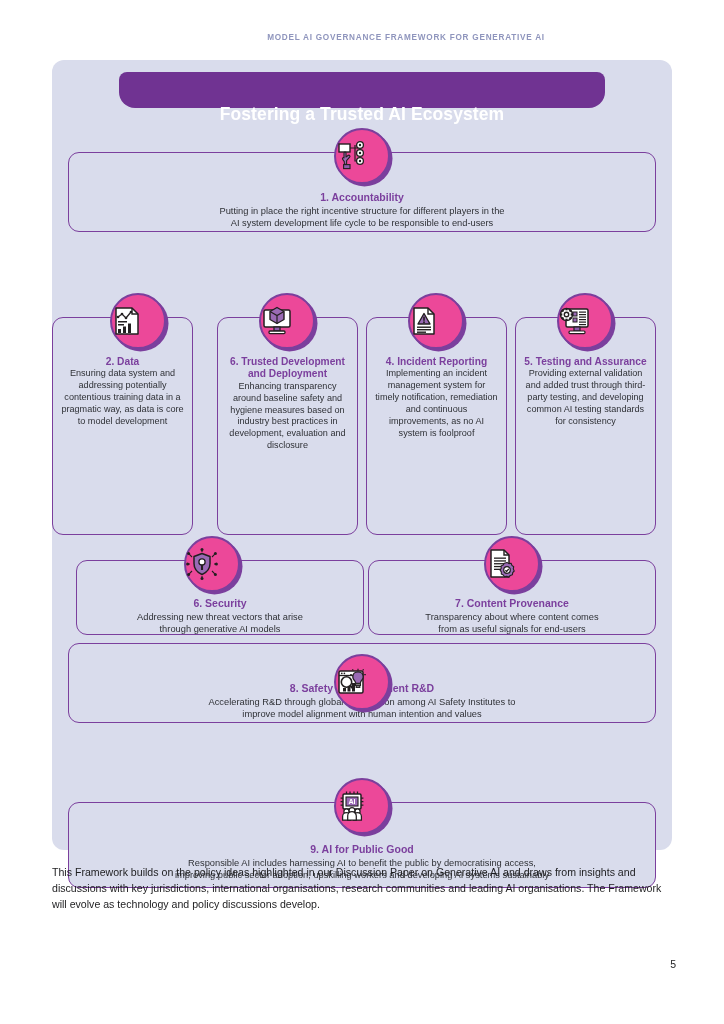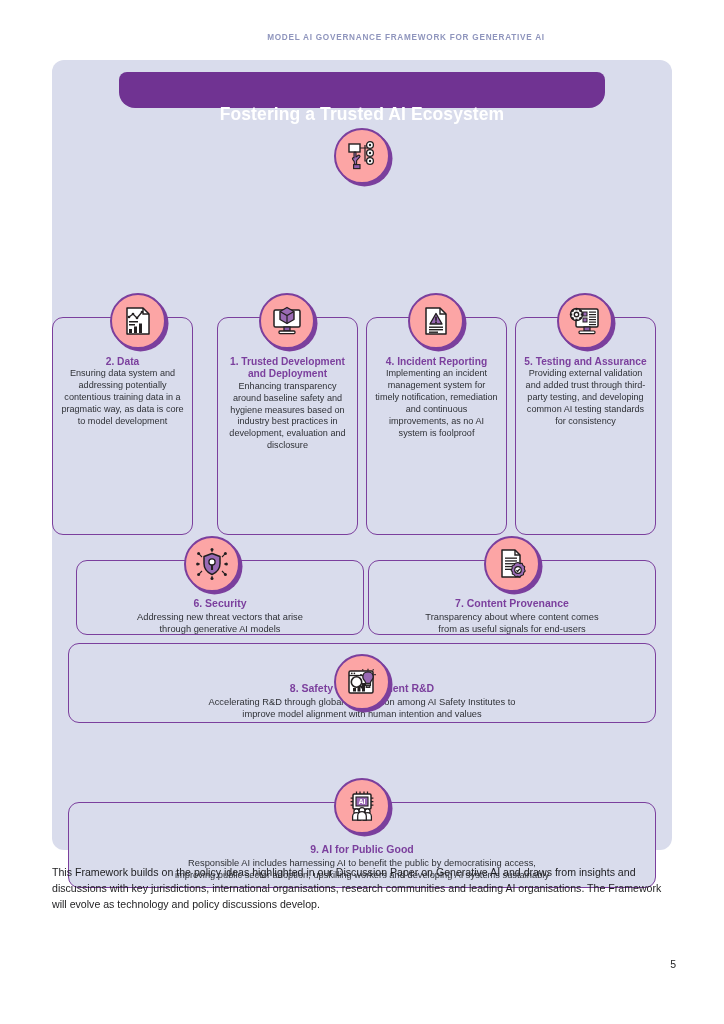--- a/index.html
+++ b/index.html
@@ -79,23 +79,23 @@
   }
   .badge .ring {
     position: absolute; inset: 0;
     border-radius: 50%;
     background: #7b3f9d;
     transform: translate(2.5px, 2.5px);
   }
   .badge .disc {
     position: absolute; inset: 0;
     border-radius: 50%;
-    background: #fca5a5;
+    background: #ec4899;
     border: 2.6px solid #7b3f9d;
-    display: flex; align-items: center; justify-content: center;
+    display: flex; align-items: center; justify-content: flex-start;
   }
   .badge svg { display: block; }
 
   
   .footnote {
     position: absolute; left: 52px; top: 864px; width: 622px;
     font-size: 10.6px; line-height: 1.52; color: #1d1d1f;
     text-align: left;
   }
   .page-number {
@@ -109,20 +109,27 @@
 <div class="page">
 
   <div class="running-header">MODEL AI GOVERNANCE FRAMEWORK FOR GENERATIVE AI</div>
 
   <div class="panel">
 
     <div class="banner">
       <span class="banner-text">Fostering a Trusted AI Ecosystem</span>
     </div>
 
+    <div class="card wide" style="top:92px;height:80px;">
+      <div class="card-inner" style="padding-top:38px;">
+        <div class="card-title">1. Accountability</div>
+        <div class="card-body" style="white-space:pre-line;">Putting in place the right incentive structure for different players in the
+AI system development life cycle to be responsible to end-users</div>
+      </div>
+    </div>
     <div class="badge" style="left:282px;top:68px;">
       <div class="ring"></div>
       <div class="disc">
         <svg width="32" height="32" viewBox="0 0 32 32">
           <rect x="3" y="4" width="11" height="8" fill="#fff" stroke="#231f20" stroke-width="1.4"></rect>
           <path d="M14 8h5M19 8v-3M19 8v7M19 8h3" stroke="#231f20" stroke-width="1.2" fill="none"></path>
           <circle cx="24" cy="5" r="3.4" fill="#fff" stroke="#231f20" stroke-width="1.3"></circle>
           <circle cx="24" cy="5" r="1.2" fill="#231f20"></circle>
           <circle cx="24" cy="13" r="3.4" fill="#fff" stroke="#231f20" stroke-width="1.3"></circle>
           <circle cx="24" cy="13" r="1.2" fill="#231f20"></circle>
@@ -156,21 +163,21 @@
           <rect x="6" y="19" width="6" height="1.5" fill="#231f20"></rect>
           <rect x="6" y="24" width="3" height="4" fill="#231f20"></rect>
           <rect x="11" y="21.5" width="3" height="6.5" fill="#231f20"></rect>
           <rect x="16" y="18.5" width="3" height="9.5" fill="#231f20"></rect>
         </svg>
       </div>
     </div>
 
     <div class="card quarter" style="left:165px;">
       <div class="card-inner" style="padding-top:38px;">
-        <div class="card-title">1. Trusted Development and Deployment</div>
+        <div class="card-title">6. Trusted Development and Deployment</div>
         <div class="card-body">Enhancing transparency around baseline safety and hygiene measures based on industry best practices in development, evaluation and disclosure</div>
       </div>
     </div>
     <div class="badge" style="left:207px;top:233px;">
       <div class="ring"></div>
       <div class="disc">
         <svg width="32" height="30" viewBox="0 0 32 30">
           <rect x="3" y="4" width="26" height="17" rx="1.5" fill="#fff" stroke="#231f20" stroke-width="1.5"></rect>
           <path d="M16 1.5l7 4v8l-7 4-7-4v-8z" fill="#9a6ab5" stroke="#231f20" stroke-width="1.4" stroke-linejoin="round"></path>
           <path d="M9 5.5l7 4 7-4M16 9.5v8" fill="none" stroke="#231f20" stroke-width="1.2"></path>

